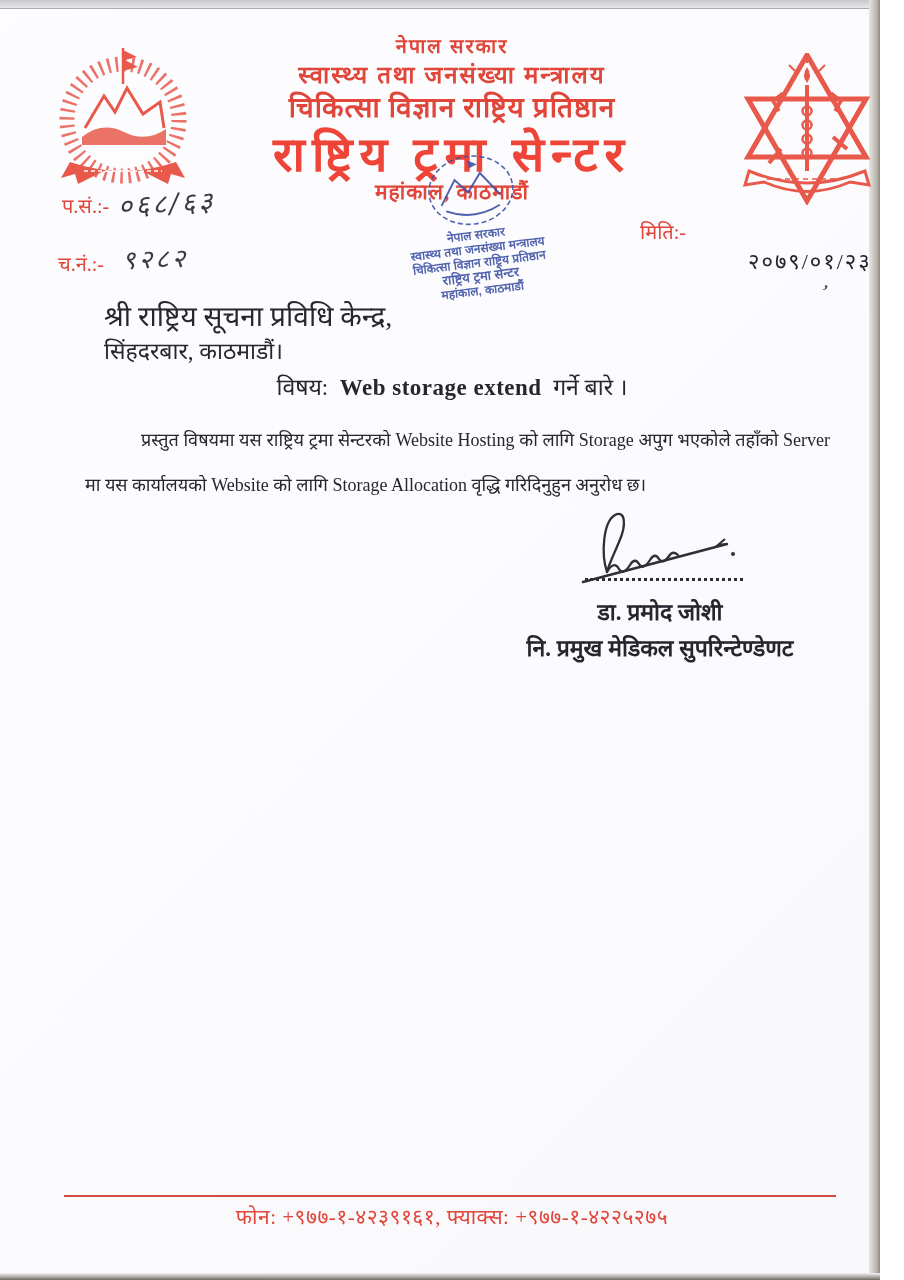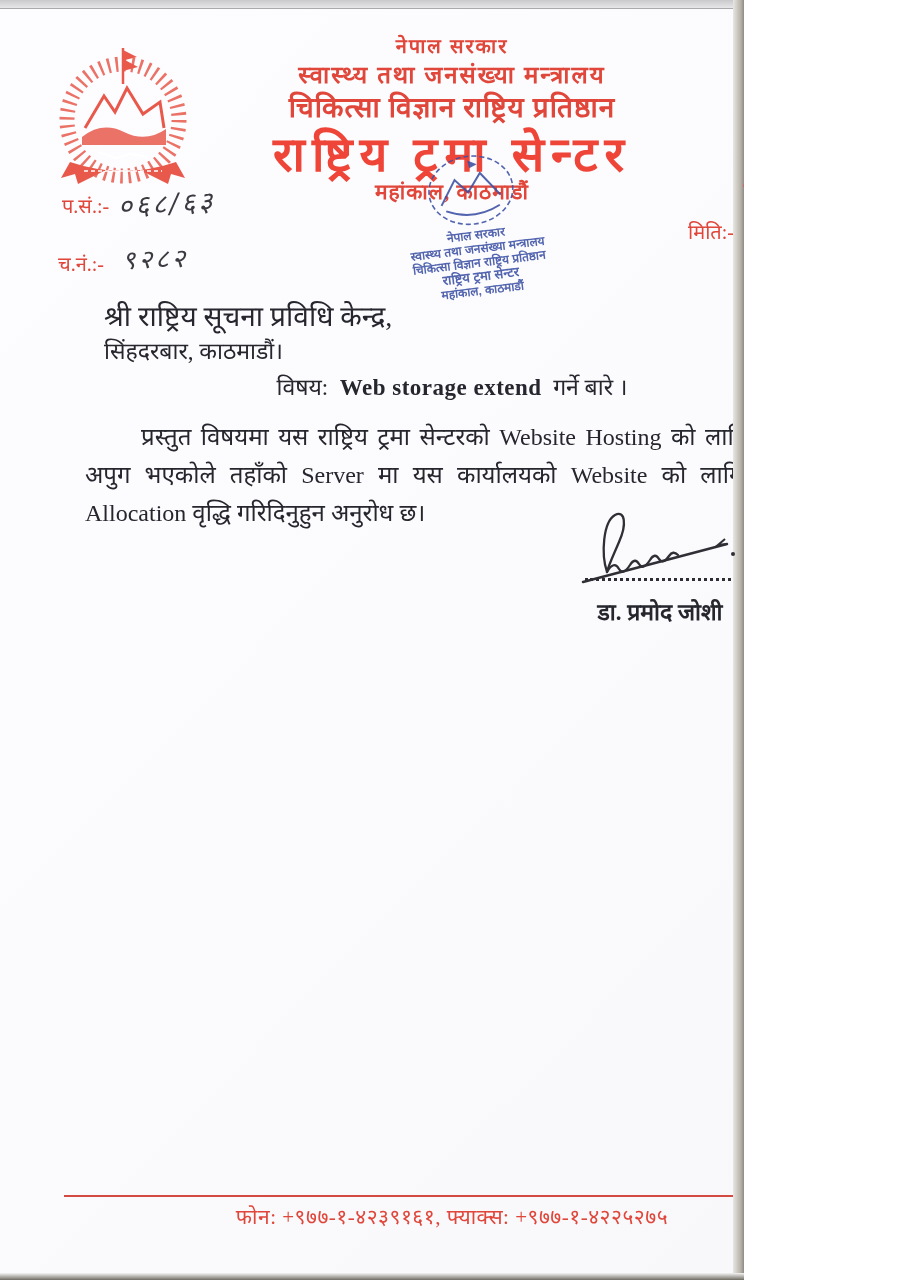--- a/index.html
+++ b/index.html
@@ -1,18 +1,18 @@
 <!DOCTYPE html>
 <html><head>
 <meta charset="utf-8">
 <style>
   html,body{margin:0;padding:0;}
   .page{
     position:relative;
-    width:744px;height:1280px;
+    width:880px;height:1280px;
     background:linear-gradient(135deg,#fdfdff 0%,#fbfbfd 55%,#f8f8fb 100%);
     overflow:hidden;
     font-family:"Liberation Serif","DejaVu Serif",serif;
     color:#26262e;
   }
   
   .edge-top{position:absolute;left:0;top:0;width:100%;height:8px;
     background:linear-gradient(#c9c9cc,#e7e7ea);border-bottom:1px solid #aaaaad;}
   .edge-right{position:absolute;right:0;top:0;width:11px;height:100%;
     background:linear-gradient(to right,#e9e7e2,#b7b3aa 70%,#8e8b84);}
@@ -38,30 +38,30 @@
   .stamp .st-line.big{font-size:13px;}
   .ref-label{font-size:20px;font-weight:normal;}
   .hand{
     font-family:"DejaVu Serif",serif;font-style:italic;color:#3a3a40;
     letter-spacing:3px;white-space:nowrap;
   }
   .hw-patra{left:118px;top:184px;font-size:27px;transform:rotate(-3deg);}
   .hw-chalani{left:122px;top:240px;font-size:26px;transform:rotate(-2deg);}
   .lbl-patra{left:62px;top:192px;}
   .lbl-chalani{left:58px;top:250px;}
-  .lbl-miti{left:688px;top:218px;}
+  .lbl-miti{left:640px;top:218px;}
   .date-val{left:729px;top:245px;font-size:22px;letter-spacing:2px;margin-left:19px;}
   .stray{left:826px;top:268px;font-size:22px;color:#4a4a50;transform:rotate(25deg);}
   .addr1{left:104px;top:296px;font-size:28px;}
   .addr2{left:104px;top:334px;font-size:23px;}
   .subject{top:370px;font-size:23px;z-index:2;}
   .subject .emph{font-weight:bold;font-family:"Liberation Serif",serif;letter-spacing:.5px;}
   .body-par{
     left:85px;top:418px;width:745px;
-    font-size:24px;line-height:38px;text-align:justify;text-indent:56px;
+    font-size:18px;line-height:45px;text-align:justify;text-indent:56px;
   }
   .sig-svg{left:575px;top:508px;width:175px;height:80px;z-index:3;}
   .sig-dots{left:585px;top:556px;width:158px;height:22px;border-bottom:3px dotted #2e2e34;}
   .sig-block{left:500px;top:595px;width:320px;text-align:center;font-size:23px;line-height:36px;font-weight:bold;}
   .footer-line{left:64px;top:1195px;width:772px;height:2px;background:#d24a41;}
   .footer-text{top:1202px;font-size:21px;font-weight:normal;letter-spacing:.5px;}
 </style>
 </head>
 <body>
 
@@ -138,20 +138,21 @@
     <path d="M32,64 C26,46 28,14 40,7 C50,2 52,16 44,34 C39,46 34,56 32,64" fill="none" stroke="#2f2f35" stroke-width="2.3" stroke-linecap="round"></path>
     <path d="M32,64 q7,-12 12,-3 q4,7 11,-4 q5,-8 9,-1 q4,7 11,-4 q5,-8 9,-1 q4,6 10,-3 q4,-6 9,-1" fill="none" stroke="#2f2f35" stroke-width="2.3" stroke-linecap="round"></path>
     <path d="M8,74 L152,36" fill="none" stroke="#2f2f35" stroke-width="2.5" stroke-linecap="round"></path>
     <path d="M152,36 l-9,1 7,-6" fill="none" stroke="#2f2f35" stroke-width="2"></path>
     <circle cx="158" cy="46" r="2" fill="#2f2f35"></circle>
   </svg>
   <div class="abs sig-dots"></div>
 
   <div class="abs sig-block">
     <div>डा. प्रमोद जोशी</div>
+    <div>नि. प्रमुख मेडिकल सुपरिन्टेण्डेणट</div>
   </div>
 
   <div class="abs footer-line"></div>
   <div class="abs center red footer-text">फोन: +९७७-१-४२३९१६१, फ्याक्स: +९७७-१-४२२५२७५</div>
 
   <div class="edge-top"></div>
   <div class="edge-right"></div>
   <div class="edge-bottom"></div>
 </div>
 

